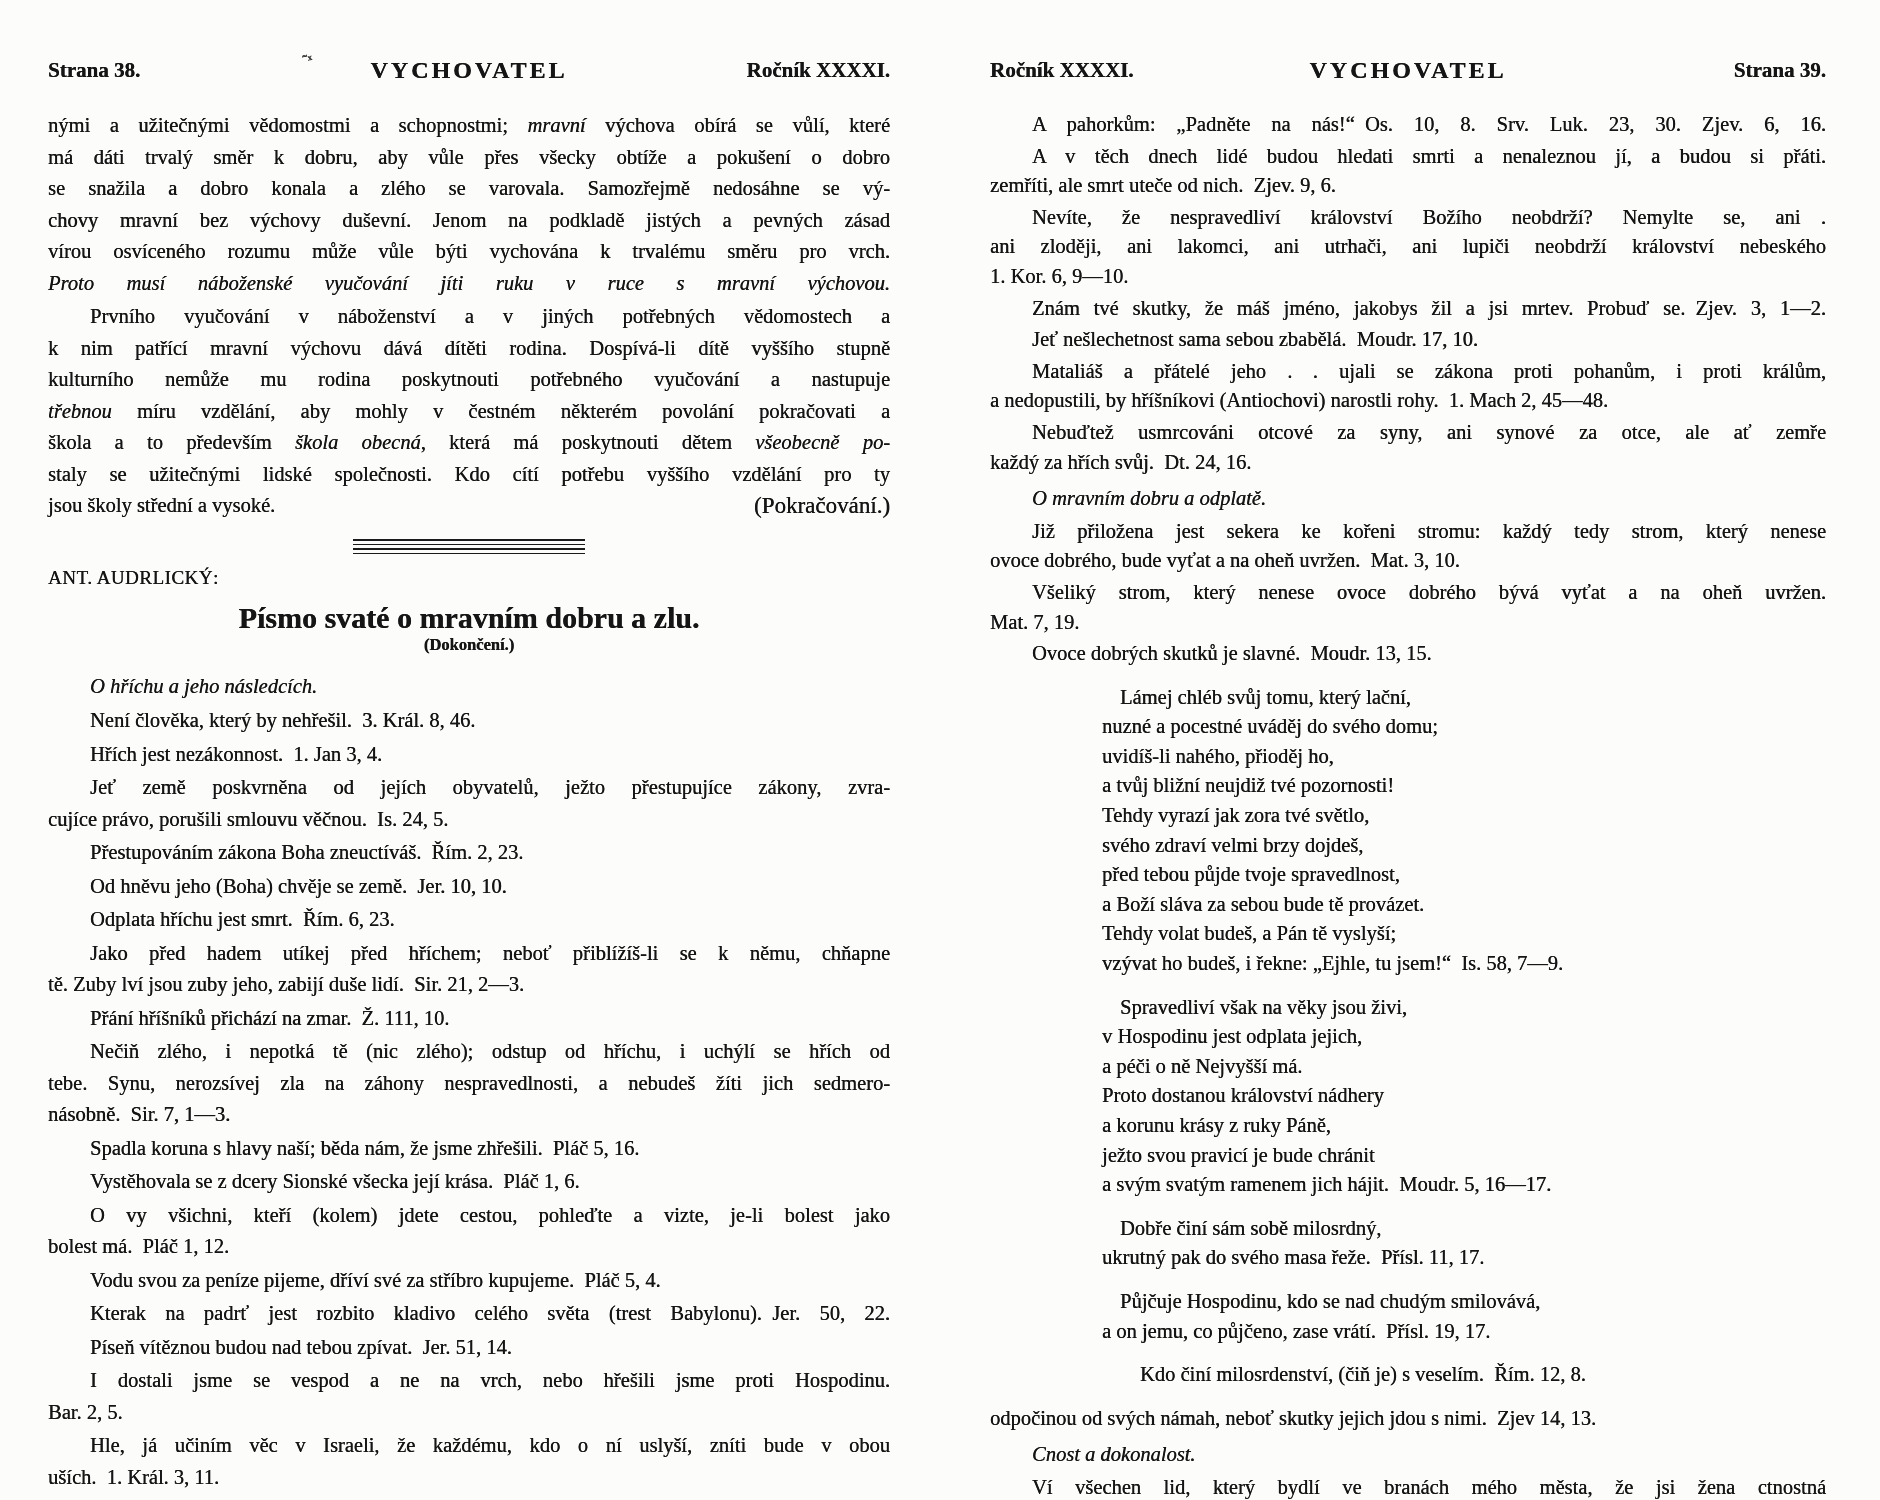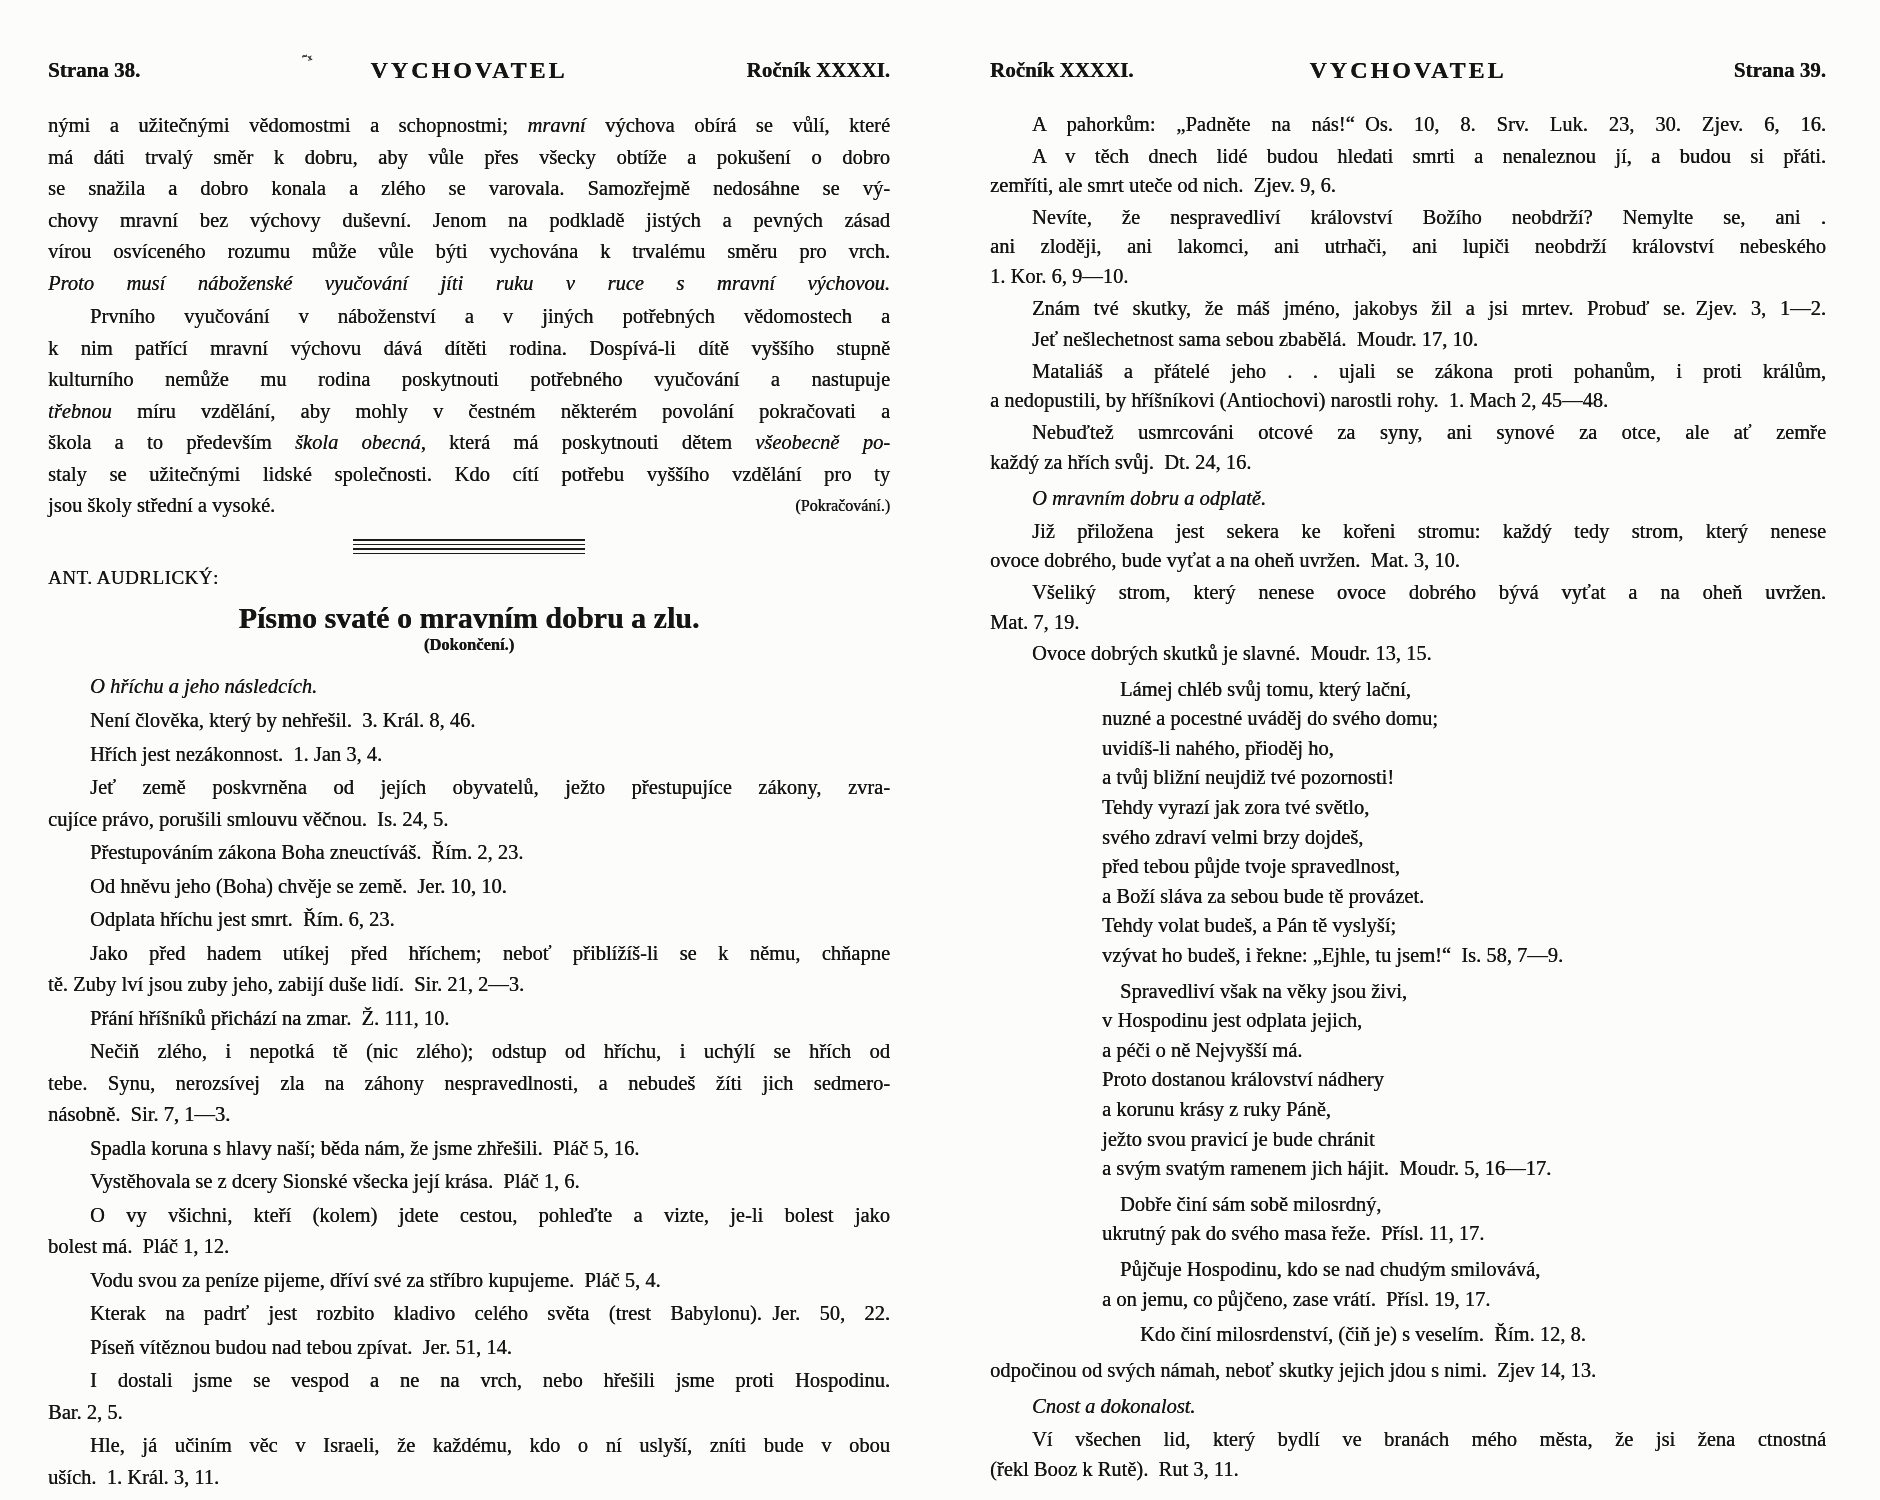--- a/index.html
+++ b/index.html
@@ -22,33 +22,33 @@
   .page-body{font-size:20.5px;}
   #page-left .line{line-height:31.5px;}
   #page-right .line{line-height:29.6px;}
 
   .para{margin-top:2px;}
   .line{white-space:normal;}
   .i{text-indent:42px;}
   .j{text-align:justify;text-align-last:justify;}
   .em, .em span{font-style:italic;}
   .split{display:flex;justify-content:space-between;}
-  .cont-note{font-size:16px;}
+  .cont-note{font-size:23px;}
 
   .divider{width:232px;margin:17px auto 13px;}
   .divider .rule{height:3px;border-top:2px solid #1a1a1a;border-bottom:1px solid #1a1a1a;margin:3px 0;}
 
   .author{font-size:19px;letter-spacing:0.5px;margin:12px 0 12px;}
   .title{text-align:center;font-size:30px;font-weight:bold;margin:2px 0 0;}
   .subtitle{text-align:center;font-size:16.5px;font-weight:bold;margin:0 0 16px;}
   .hem{font-style:italic;text-indent:42px;margin:7px 0 3px;font-size:20.5px;}
   #page-left .hem{line-height:31.5px;}
   #page-right .hem{line-height:29.6px;}
 
-  .poem{padding-left:112px;margin:6px 0;}
+  .poem{padding-left:112px;margin:14px 0;}
   .poem .pi{text-indent:18px;}
   .poem .pi2{text-indent:38px;}
 </style>
 </head>
 <body>
 
 <div class="page" id="page-left">
   <div class="page-header">
     <span class="h-left">Strana 38.</span>
     <span class="ink-mark">˜ˣ</span>

